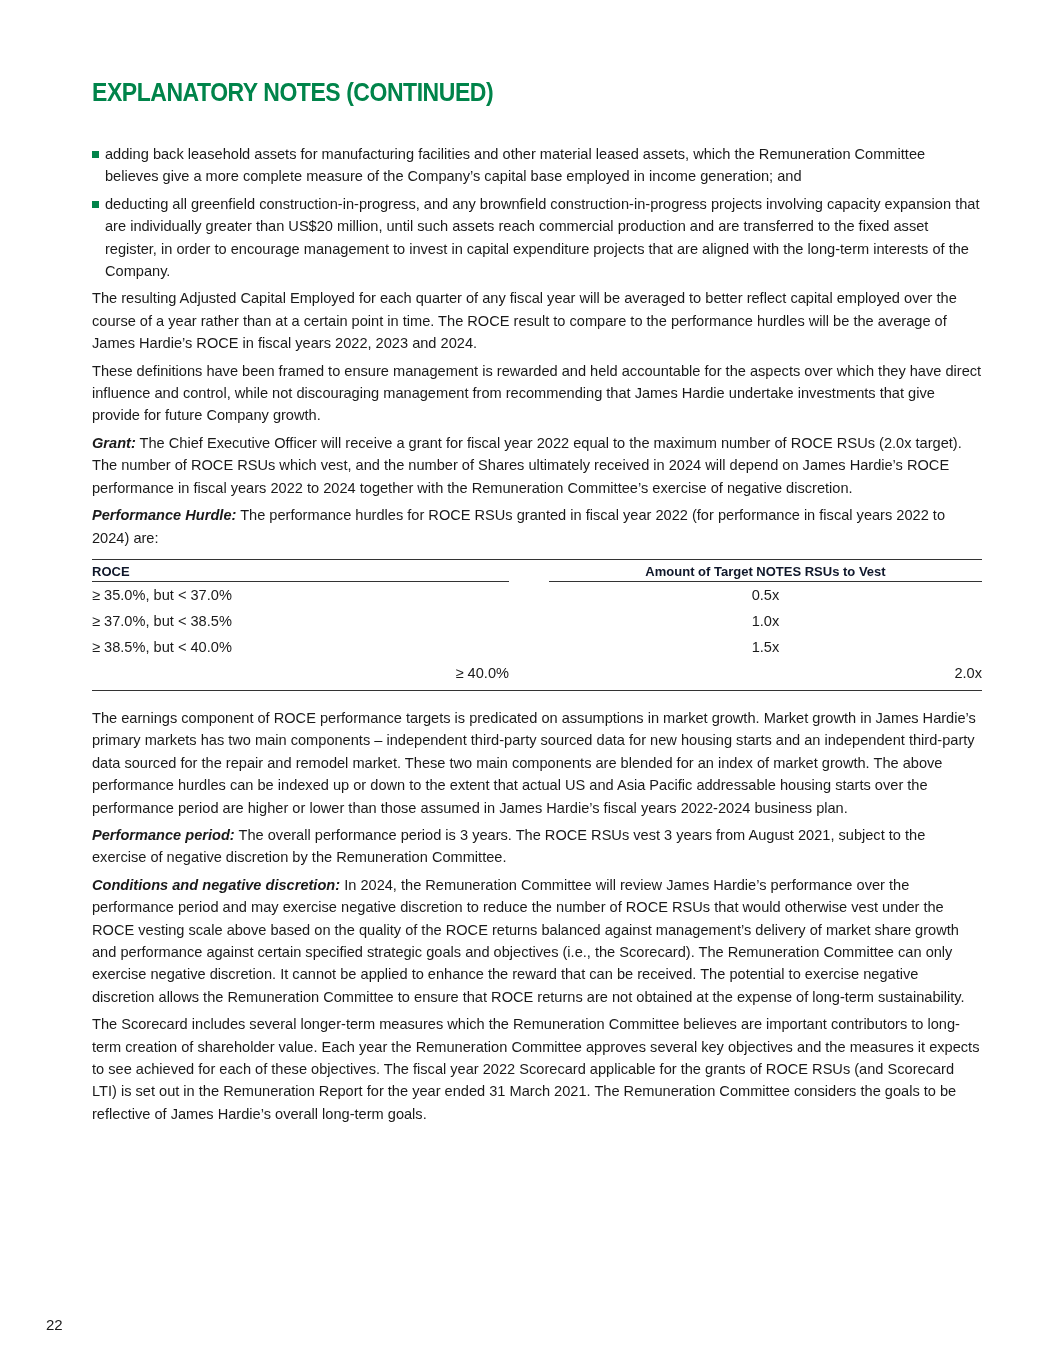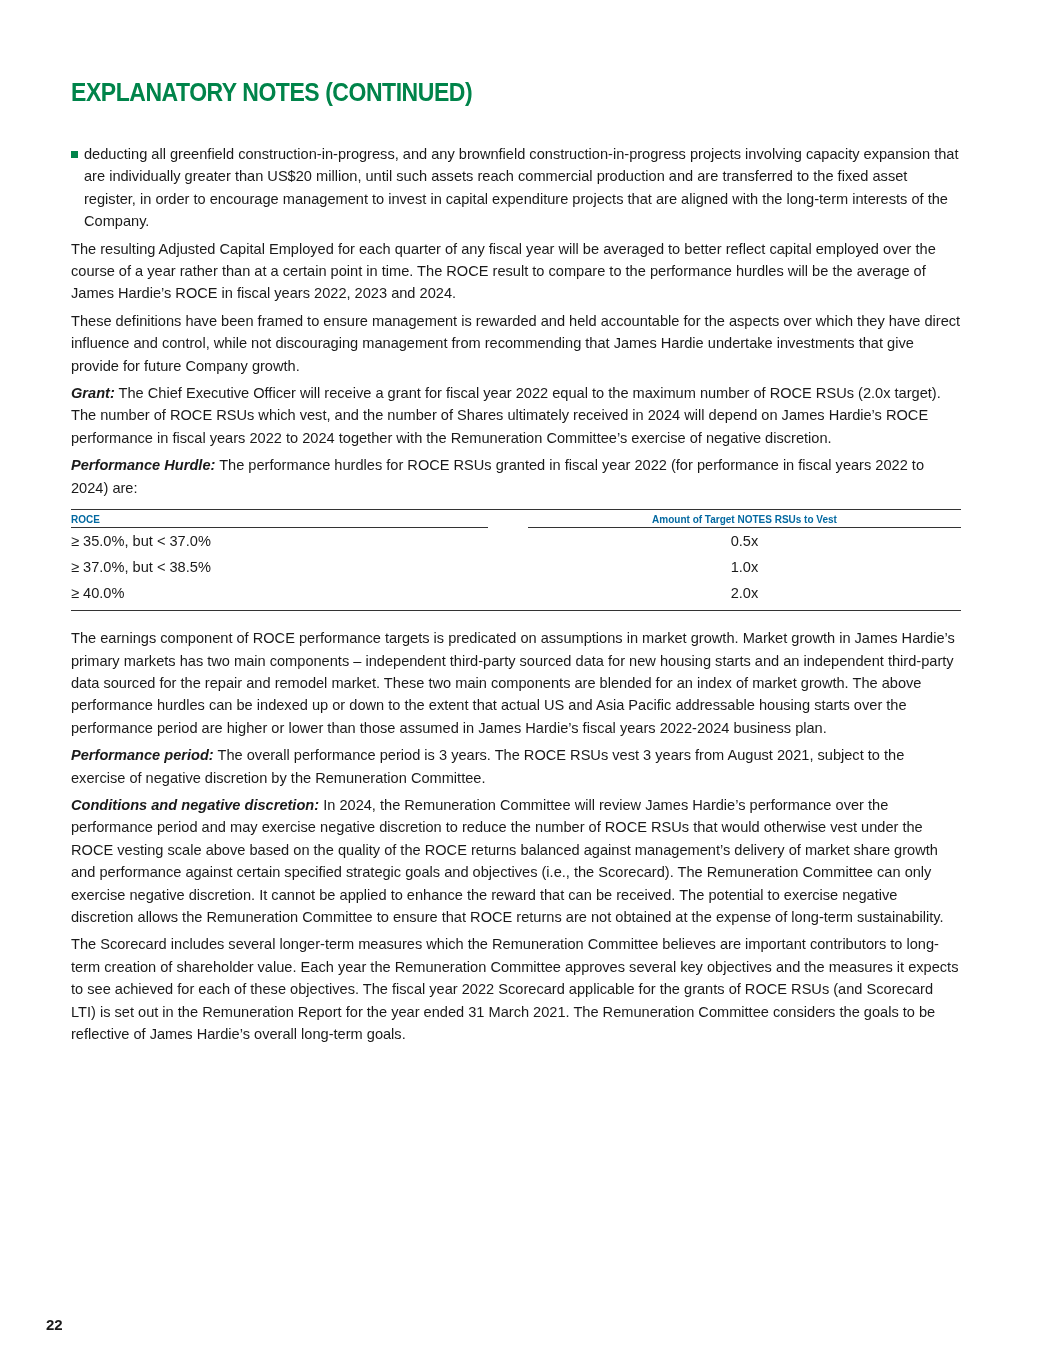--- a/index.html
+++ b/index.html
@@ -1,45 +1,45 @@
 <!DOCTYPE html>
 <html><head>
 <meta charset="utf-8">
 <style>
   html, body { margin:0; padding:0; background:#ffffff; }
   body { width:1055px; height:1365px; position:relative; overflow:hidden;
          font-family:"Liberation Sans", sans-serif; color:#1a1a1a; }
-  .page { position:absolute; left:71px; top:78px; width:890px; }
+  .page { position:absolute; left:92px; top:78px; width:890px; }
   .title { font-family:"Liberation Sans", sans-serif; font-weight:bold; color:#00844a;
            font-size:25px; letter-spacing:-0.5px; margin:0 0 36px 0; transform:scaleX(0.92);
            transform-origin:left; white-space:nowrap; }
   p, li { font-size:14.6px; line-height:22.4px; margin:0 0 5px 0; }
   ul { list-style:none; padding:0; margin:0 0 4px 0; }
   li { position:relative; padding-left:13px; }
   li .bullet { position:absolute; left:0; top:8px; width:7px; height:7px; background:#00844a; display:inline-block; }
   .lead { font-weight:bold; font-style:italic; }
   table { width:890px; border-collapse:separate; border-spacing:0; margin:10px 0 16px 0; }
-  th { font-size:10px; color:#0369a1; font-weight:bold; text-align:left; padding:4px 0 2px 0;
+  th { font-size:13px; color:#0f172a; font-weight:bold; text-align:left; padding:4px 0 2px 0;
        border-top:1px solid #333; border-bottom:1px solid #333;margin-top:36px; }
   th.c2 { text-align:center; }
   th.gap, td.gap { width:40px; border-top:1px solid #333; border-bottom:none; }
   th.gap { border-bottom:none; }
   td { font-size:14.6px; padding:2px 0; height:22px; }
   td.c2 { text-align:center; }
-  tr.last td { border-bottom:1px solid #333; padding-bottom:6px; }
-  .pagenum { position:absolute; left:46px; top:1316px; font-weight:bold; font-size:15px; }
+  tr.last td { border-bottom:1px solid #333; padding-bottom:6px;text-align:right; }
+  .pagenum { position:absolute; left:46px; top:1316px; font-weight:normal; font-size:15px; }
 </style>
 </head>
 <body>
 
 <div class="page">
   <h1 class="title">EXPLANATORY NOTES (CONTINUED)</h1>
 
   <ul>
-    <li><span class="bullet"></span></li>
+    <li><span class="bullet"></span><span>adding back leasehold assets for manufacturing facilities and other material leased assets, which the Remuneration Committee believes give a more complete measure of the Company’s capital base employed in income generation; and</span></li>
     <li><span class="bullet"></span><span>deducting all greenfield construction-in-progress, and any brownfield construction-in-progress projects involving capacity expansion that are individually greater than US$20 million, until such assets reach commercial production and are transferred to the fixed asset register, in order to encourage management to invest in capital expenditure projects that are aligned with the long-term interests of the Company.</span></li>
   </ul>
 
   <p>The resulting Adjusted Capital Employed for each quarter of any fiscal year will be averaged to better reflect capital employed over the course of a year rather than at a certain point in time. The ROCE result to compare to the performance hurdles will be the average of James Hardie’s ROCE in fiscal years 2022, 2023 and 2024.</p>
   <p>These definitions have been framed to ensure management is rewarded and held accountable for the aspects over which they have direct influence and control, while not discouraging management from recommending that James Hardie undertake investments that give provide for future Company growth.</p>
   <p><span class="lead">Grant:</span><span> The Chief Executive Officer will receive a grant for fiscal year 2022 equal to the maximum number of ROCE RSUs (2.0x target). The number of ROCE RSUs which vest, and the number of Shares ultimately received in 2024 will depend on James Hardie’s ROCE performance in fiscal years 2022 to 2024 together with the Remuneration Committee’s exercise of negative discretion.</span></p>
   <p><span class="lead">Performance Hurdle:</span><span> The performance hurdles for ROCE RSUs granted in fiscal year 2022 (for performance in fiscal years 2022 to 2024) are:</span></p>
 
   <table>
     <thead>
@@ -53,20 +53,25 @@
       <tr>
           <td>≥ 35.0%, but &lt; 37.0%</td>
           <td></td>
           <td class="c2">0.5x</td>
         </tr>
       <tr>
           <td>≥ 37.0%, but &lt; 38.5%</td>
           <td></td>
           <td class="c2">1.0x</td>
         </tr>
+      <tr>
+          <td>≥ 38.5%, but &lt; 40.0%</td>
+          <td></td>
+          <td class="c2">1.5x</td>
+        </tr>
       <tr class="last">
           <td>≥ 40.0%</td>
           <td></td>
           <td class="c2">2.0x</td>
         </tr>
     </tbody>
   </table>
 
   <p>The earnings component of ROCE performance targets is predicated on assumptions in market growth. Market growth in James Hardie’s primary markets has two main components – independent third-party sourced data for new housing starts and an independent third-party data sourced for the repair and remodel market. These two main components are blended for an index of market growth. The above performance hurdles can be indexed up or down to the extent that actual US and Asia Pacific addressable housing starts over the performance period are higher or lower than those assumed in James Hardie’s fiscal years 2022-2024 business plan.</p>
   <p><span class="lead">Performance period:</span><span> The overall performance period is 3 years. The ROCE RSUs vest 3 years from August 2021, subject to the exercise of negative discretion by the Remuneration Committee.</span></p>

